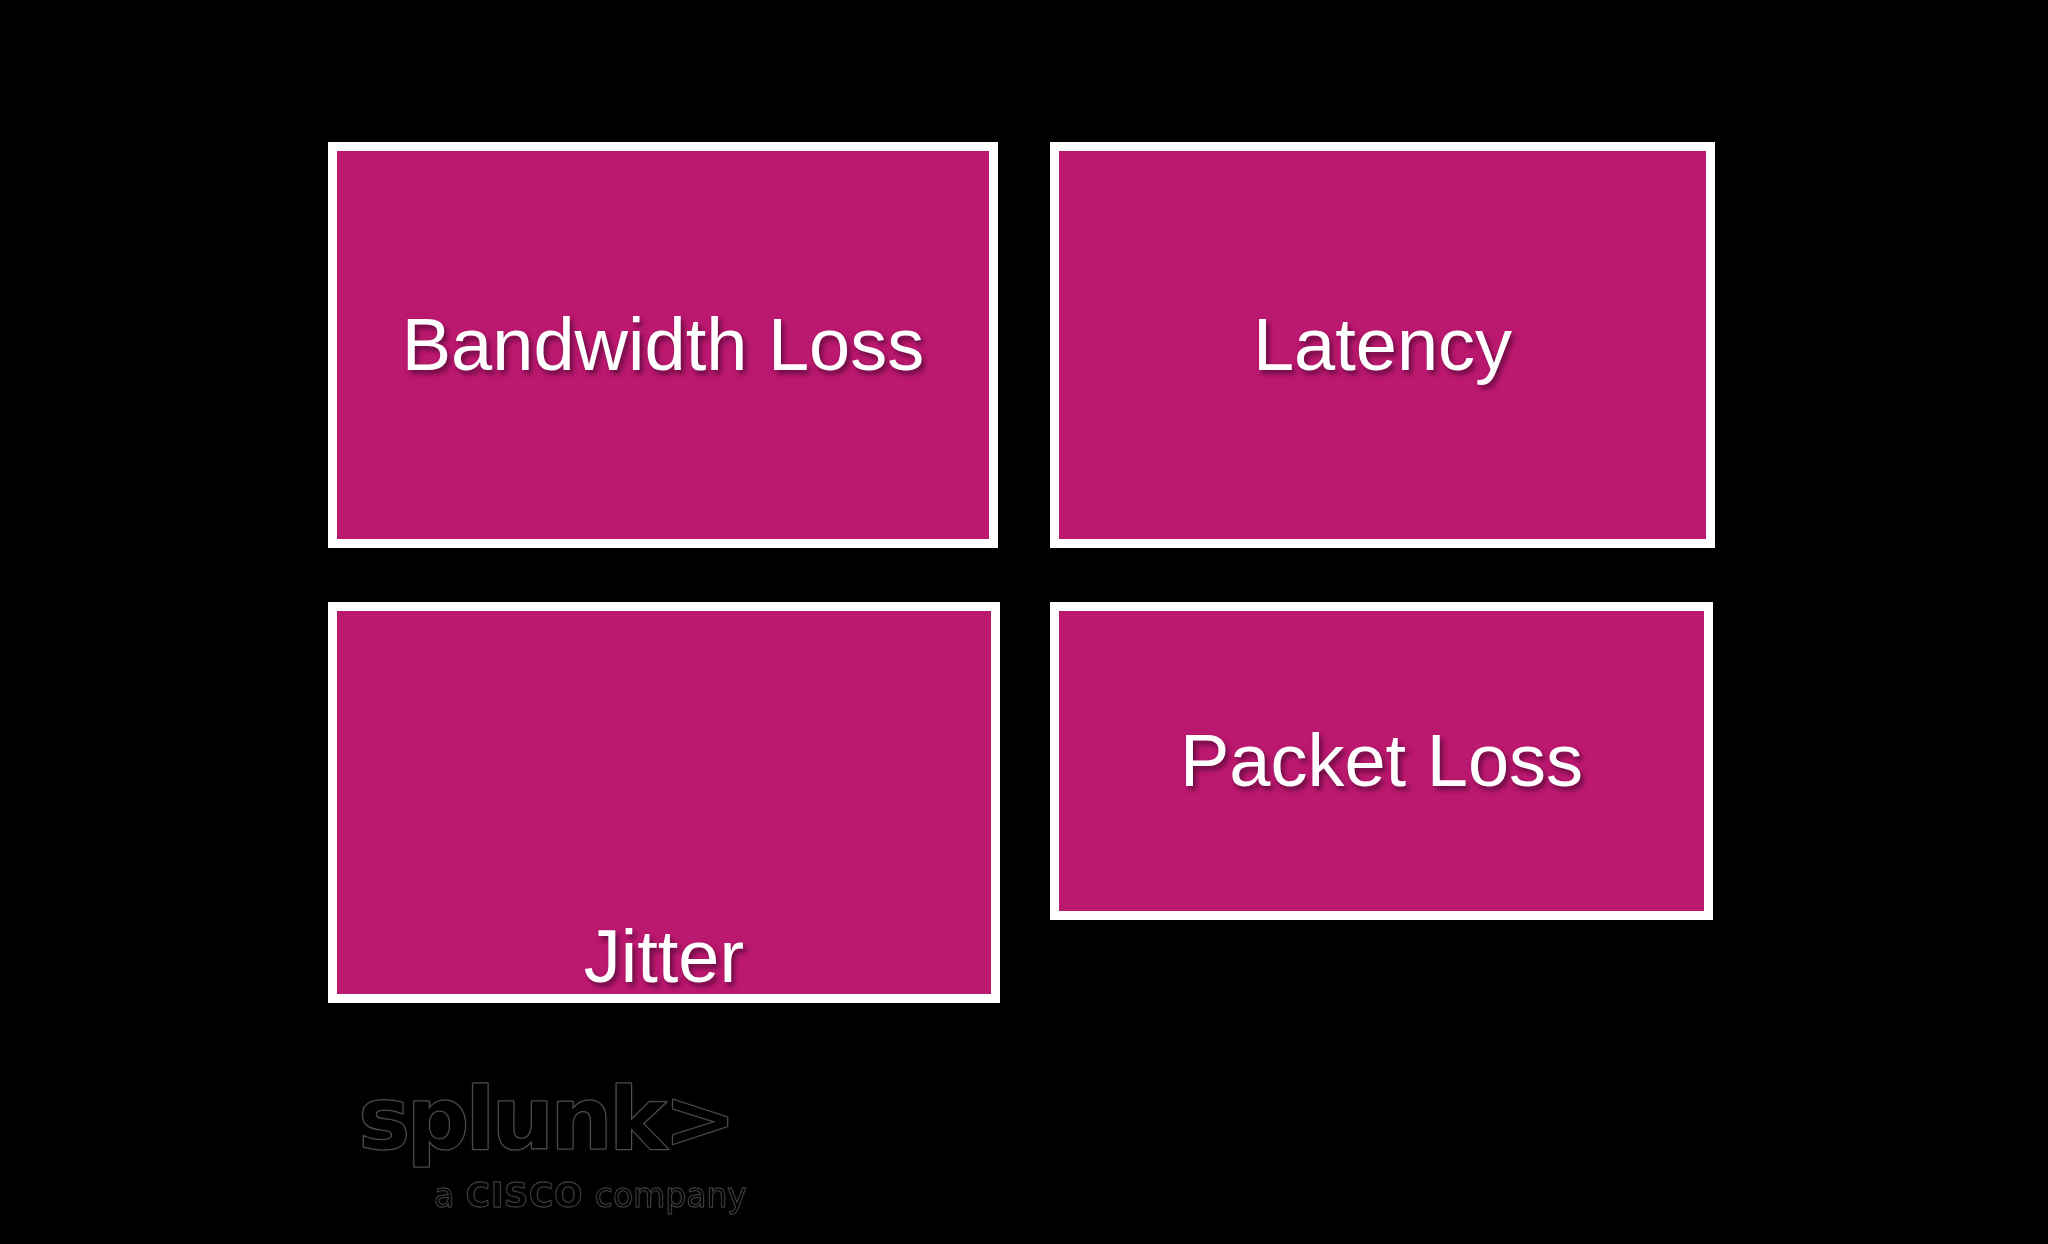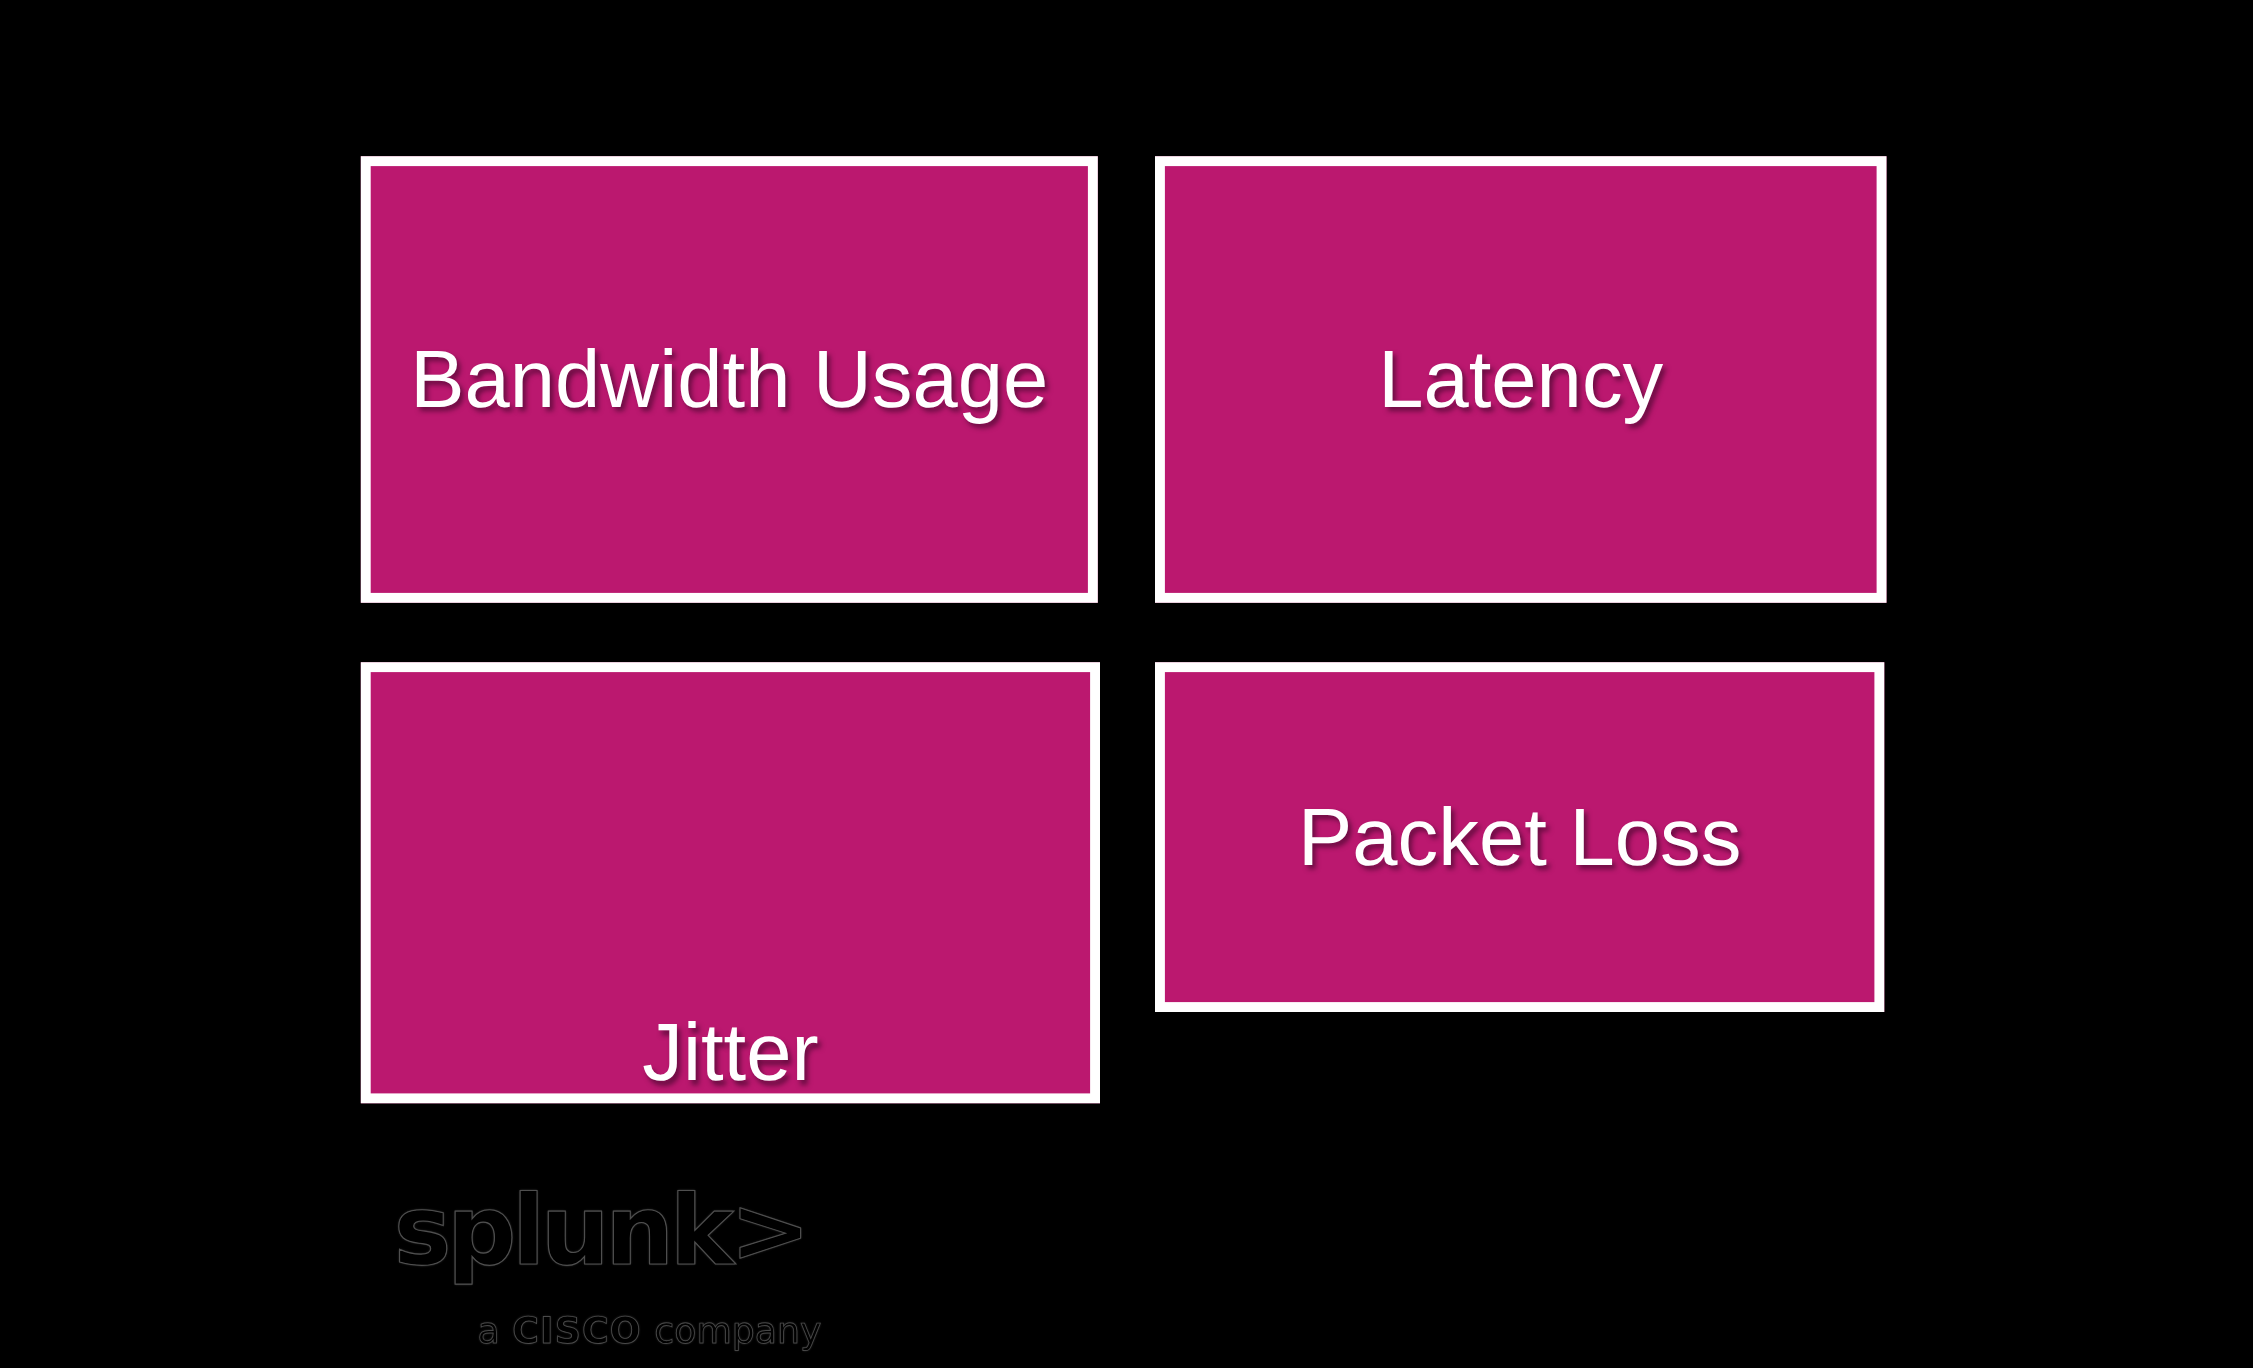--- a/index.html
+++ b/index.html
@@ -52,39 +52,39 @@
     letter-spacing: -4px;
     white-space: nowrap;
     -webkit-text-stroke: 1px #4f4f4f;
     text-shadow: 0 0 2px rgba(140,140,140,0.55), 0 0 1px rgba(170,170,170,0.5);
   }
   .brand-chevron {
     display: inline-block;
     transform: scaleY(0.92);
   }
   .brand-sub {
-    margin-top: 18px;
+    margin-top: 4px;
     margin-left: 76px;
     font-size: 33px;
     line-height: 36px;
     letter-spacing: 0px;
     white-space: nowrap;
     -webkit-text-stroke: 0.8px #4a4a4a;
     text-shadow: 0 0 2px rgba(140,140,140,0.5);
   }
   .brand-sub .tag-word { font-weight: normal; -webkit-text-stroke: 0.8px #474747; }
   .brand-sub .tag-brand { font-weight: bold; letter-spacing: 1px; }
 </style>
 </head>
 <body>
 
 <div class="slide">
 
   <div class="metric-box pos-bandwidth">
-    <span class="box-label">Bandwidth Usage</span>
+    <span class="box-label">Bandwidth Loss</span>
   </div>
 
   <div class="metric-box pos-latency">
     <span class="box-label">Latency</span>
   </div>
 
   <div class="metric-box pos-jitter">
     <span class="box-label">Jitter</span>
   </div>
 

